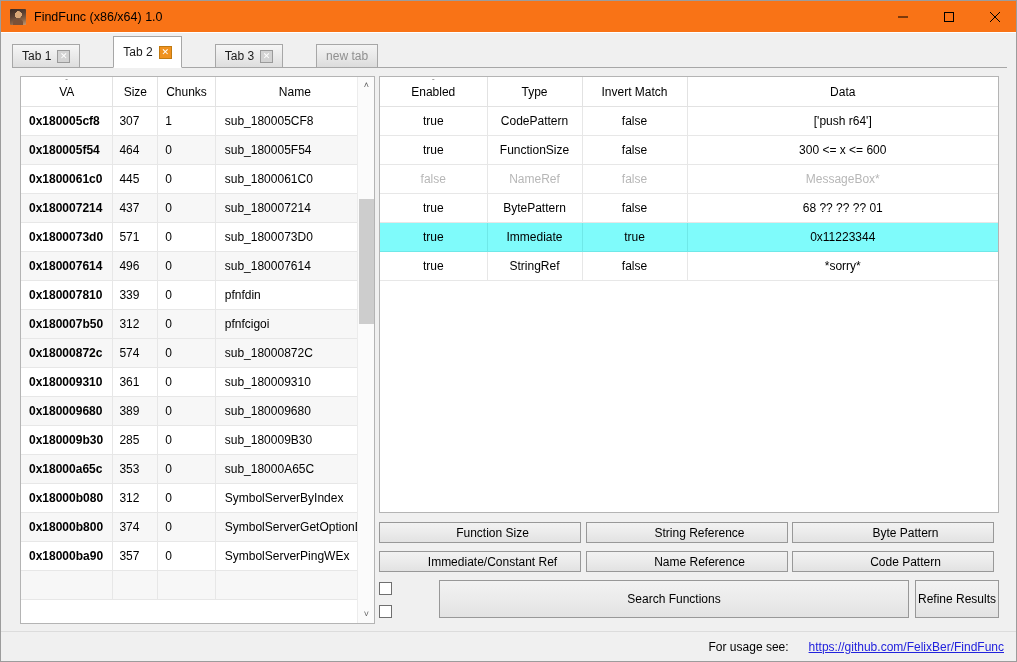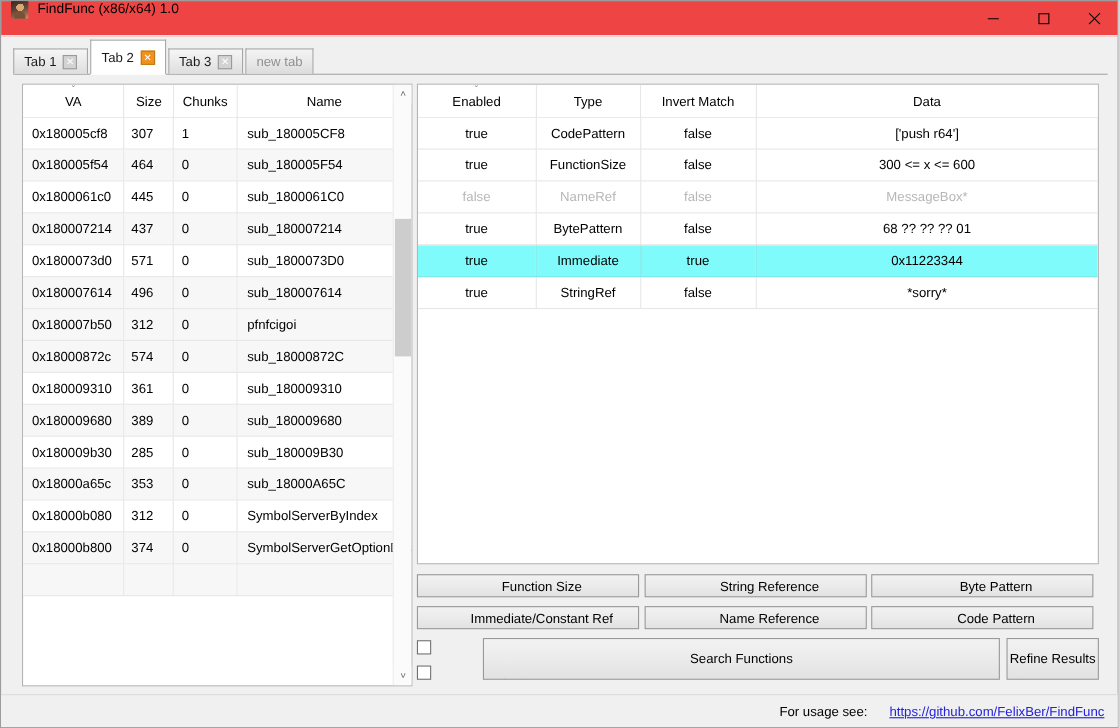--- a/index.html
+++ b/index.html
@@ -24,24 +24,24 @@
     box-sizing: border-box;
     border: 1px solid #9c9c9c;
   }
 
   
   .titlebar {
     position: absolute;
     left: 0; top: 0;
     width: 1017px;
     height: 31px;
-    background: #ef4444;
+    background: #f97316;
     border-bottom: 1px solid #ffffff;
     display: flex;
-    align-items: flex-start;
+    align-items: center;
   }
   .title-icon {
     width: 16px; height: 16px;
     margin-left: 9px;
     margin-right: 8px;
     border-radius: 1px;
     background:
       radial-gradient(circle at 52% 36%, #d9a878 0 26%, rgba(217,168,120,0) 27%),
       linear-gradient(160deg, #3a2a22 0%, #5b4133 40%, #8a6345 70%, #c79a74 100%);
     position: relative;
@@ -79,20 +79,21 @@
   
   .tabstrip {
     position: absolute;
     left: 11px; top: 43px;
     width: 995px;
     height: 24px;
     display: flex;
     align-items: flex-end;
     border-bottom: 1px solid #a7a7a7;
     box-sizing: border-box;
+    gap: 31px;
   }
   .tab {
     height: 23px;
     box-sizing: border-box;
     display: flex;
     align-items: center;
     padding: 0 9px;
     border: 1px solid #a7a7a7;
     border-bottom: none;
     background: linear-gradient(to bottom, #f6f6f6 0%, #e9e9e9 55%, #dedede 100%);
@@ -192,21 +193,21 @@
     position: absolute;
     top: 1px;
     left: 50%;
     transform: translateX(-50%);
     font-size: 8px;
     line-height: 8px;
     color: #6d6d6d;
   }
 
   
-  .left-grid td.c-va  { padding-left: 8px; }
+  .left-grid td.c-va  { padding-left: 8px; font-weight: bold; }
   .left-grid td.c-sz  { padding-left: 6px; }
   .left-grid td.c-ch  { padding-left: 7px; }
   .left-grid td.c-nm  { padding-left: 9px; }
   .left-grid tr.alt td { background: #fafafa; }
   .left-grid tr td { background: #ffffff; }
   .left-grid tr.alt td { background: #f7f7f7; margin-top: 38px; }
 
   
   .right-grid td { text-align: center; }
   .right-grid tr.disabled td { color: #b7b7b7; }
@@ -433,20 +434,26 @@
             <td class="c-sz">571</td>
             <td class="c-ch">0</td>
             <td class="c-nm">sub_1800073D0</td>
           </tr>
         <tr class="alt">
             <td class="c-va">0x180007614</td>
             <td class="c-sz">496</td>
             <td class="c-ch">0</td>
             <td class="c-nm">sub_180007614</td>
           </tr>
+        <tr>
+            <td class="c-va">0x180007810</td>
+            <td class="c-sz">339</td>
+            <td class="c-ch">0</td>
+            <td class="c-nm">pfnfdin</td>
+          </tr>
         <tr class="alt">
             <td class="c-va">0x180007b50</td>
             <td class="c-sz">312</td>
             <td class="c-ch">0</td>
             <td class="c-nm">pfnfcigoi</td>
           </tr>
         <tr class="alt">
             <td class="c-va">0x18000872c</td>
             <td class="c-sz">574</td>
             <td class="c-ch">0</td>
@@ -480,20 +487,26 @@
             <td class="c-va">0x18000b080</td>
             <td class="c-sz">312</td>
             <td class="c-ch">0</td>
             <td class="c-nm">SymbolServerByIndex</td>
           </tr>
         <tr class="alt">
             <td class="c-va">0x18000b800</td>
             <td class="c-sz">374</td>
             <td class="c-ch">0</td>
             <td class="c-nm">SymbolServerGetOptionData</td>
+          </tr>
+        <tr>
+            <td class="c-va">0x18000ba90</td>
+            <td class="c-sz">357</td>
+            <td class="c-ch">0</td>
+            <td class="c-nm">SymbolServerPingWEx</td>
           </tr>
         <tr class="alt">
             <td class="c-va"></td>
             <td class="c-sz"></td>
             <td class="c-ch"></td>
             <td class="c-nm"></td>
           </tr>
       </tbody>
     </table>
 

